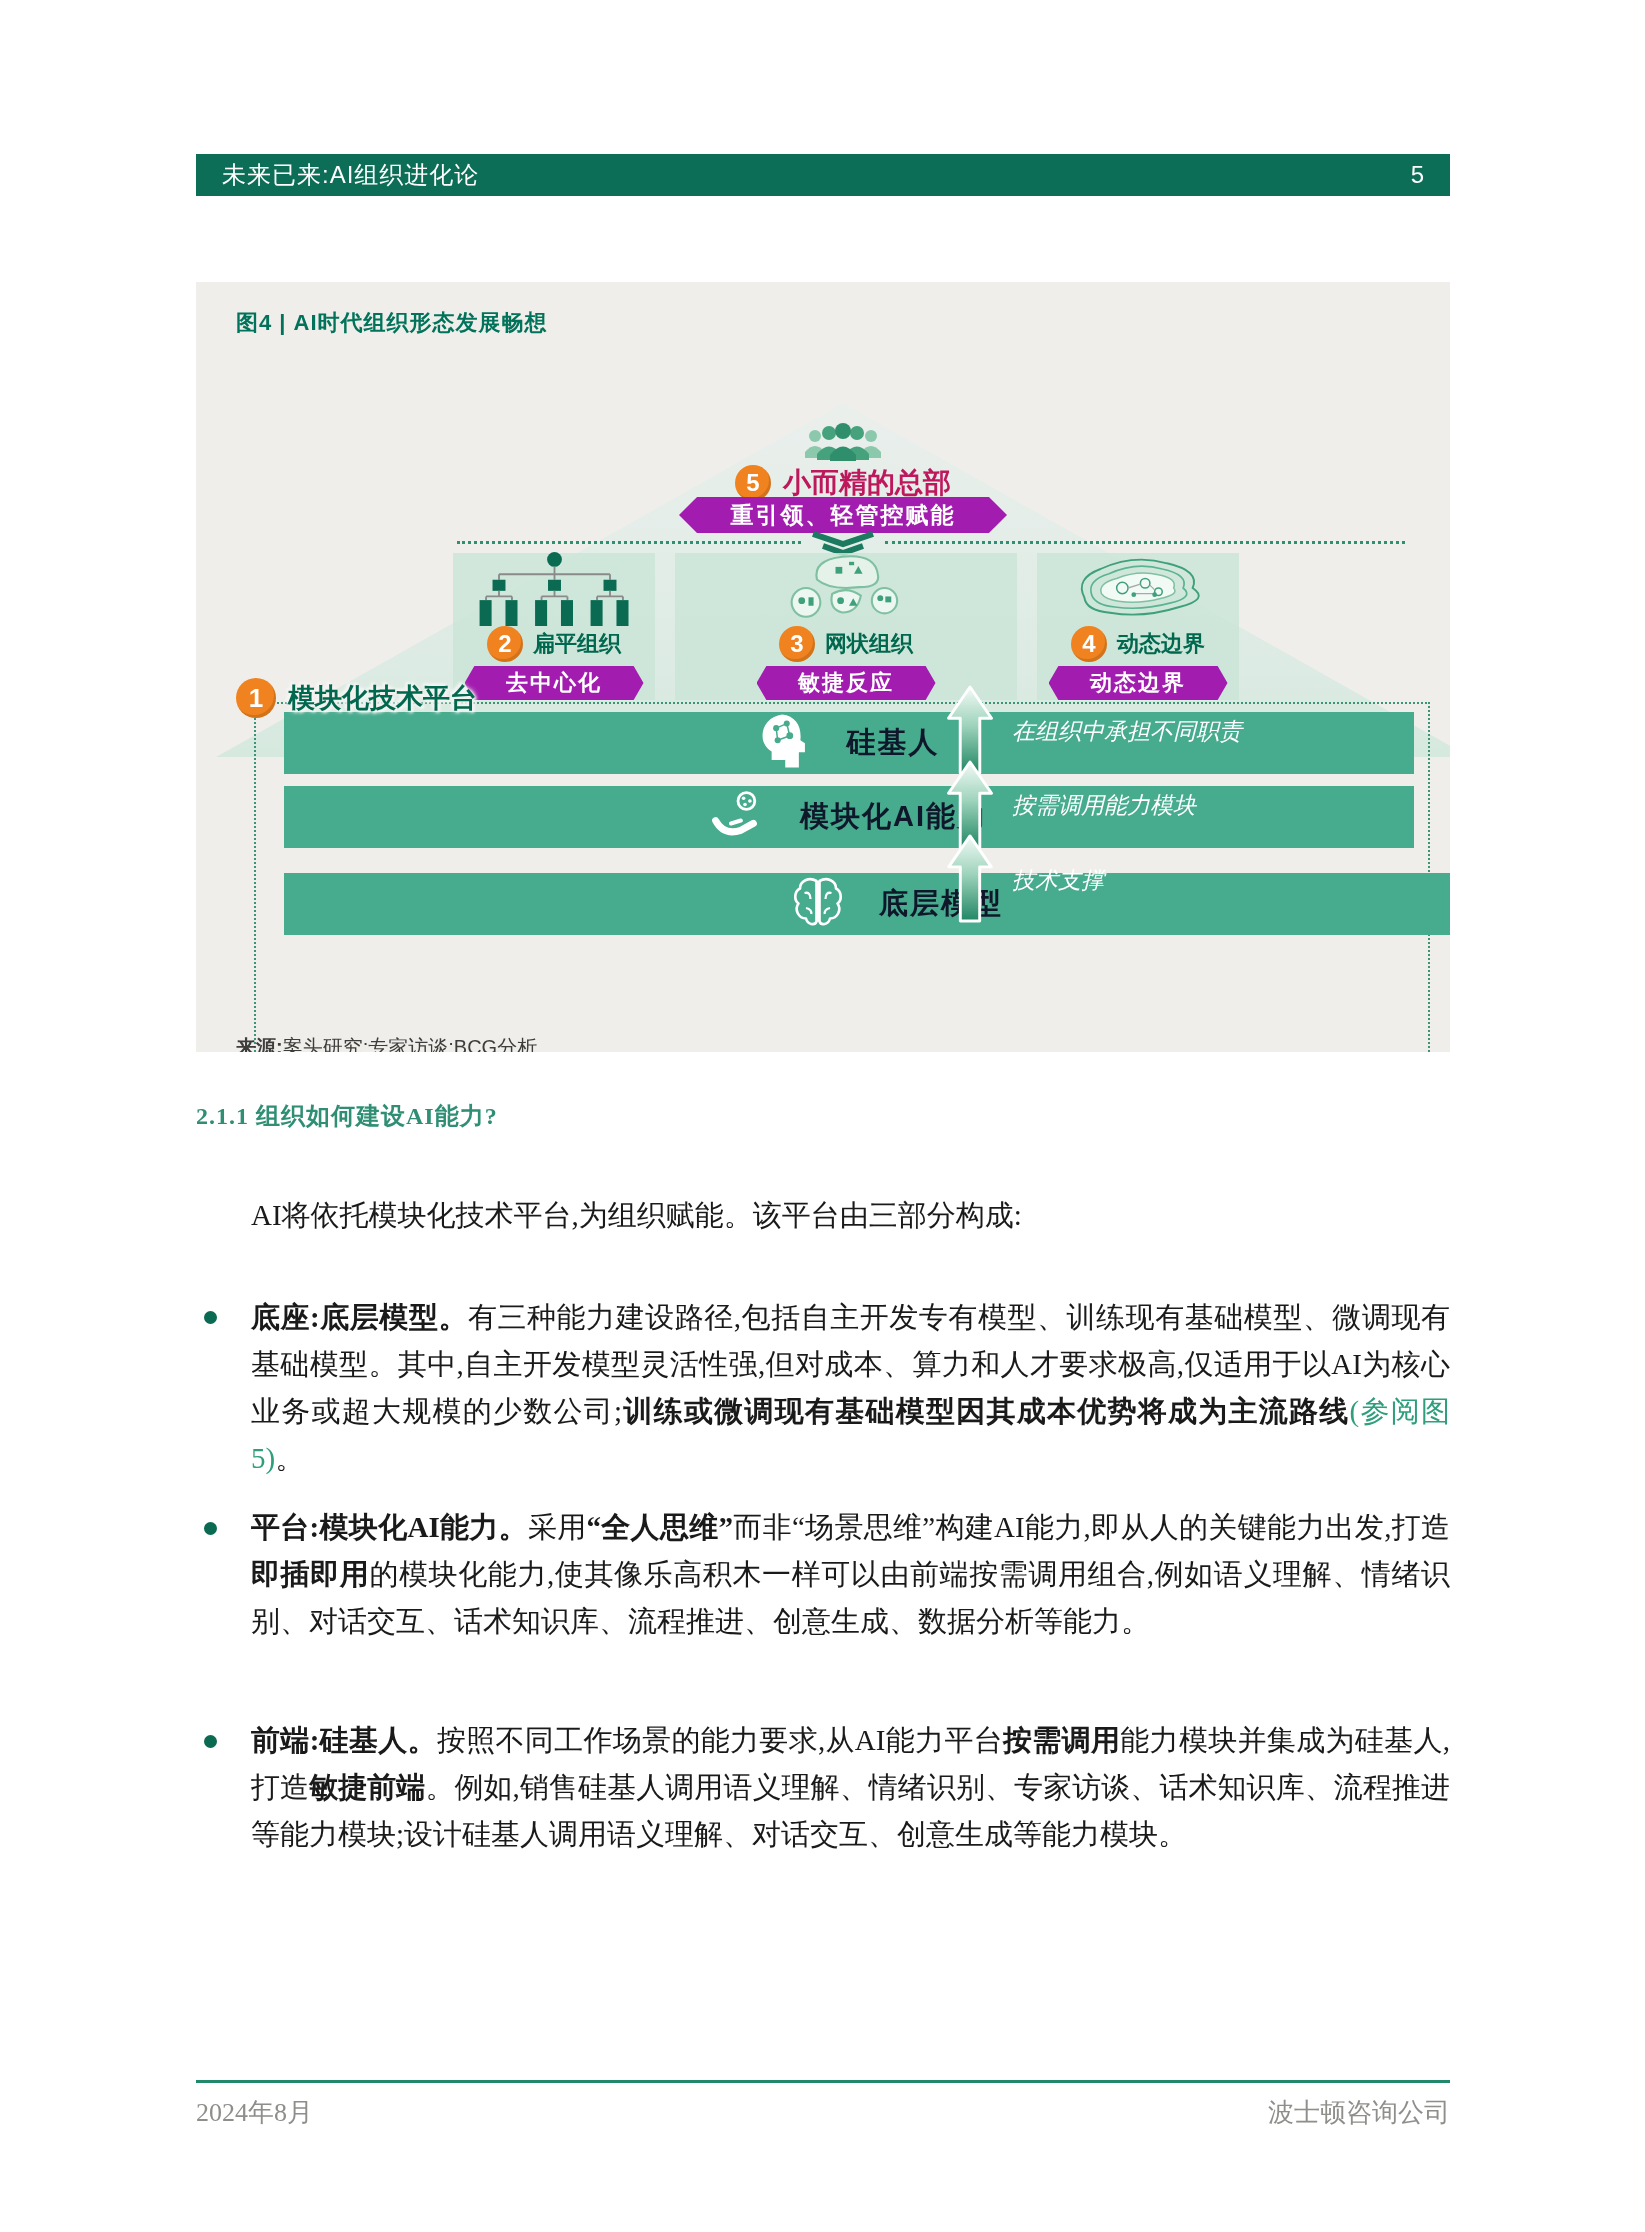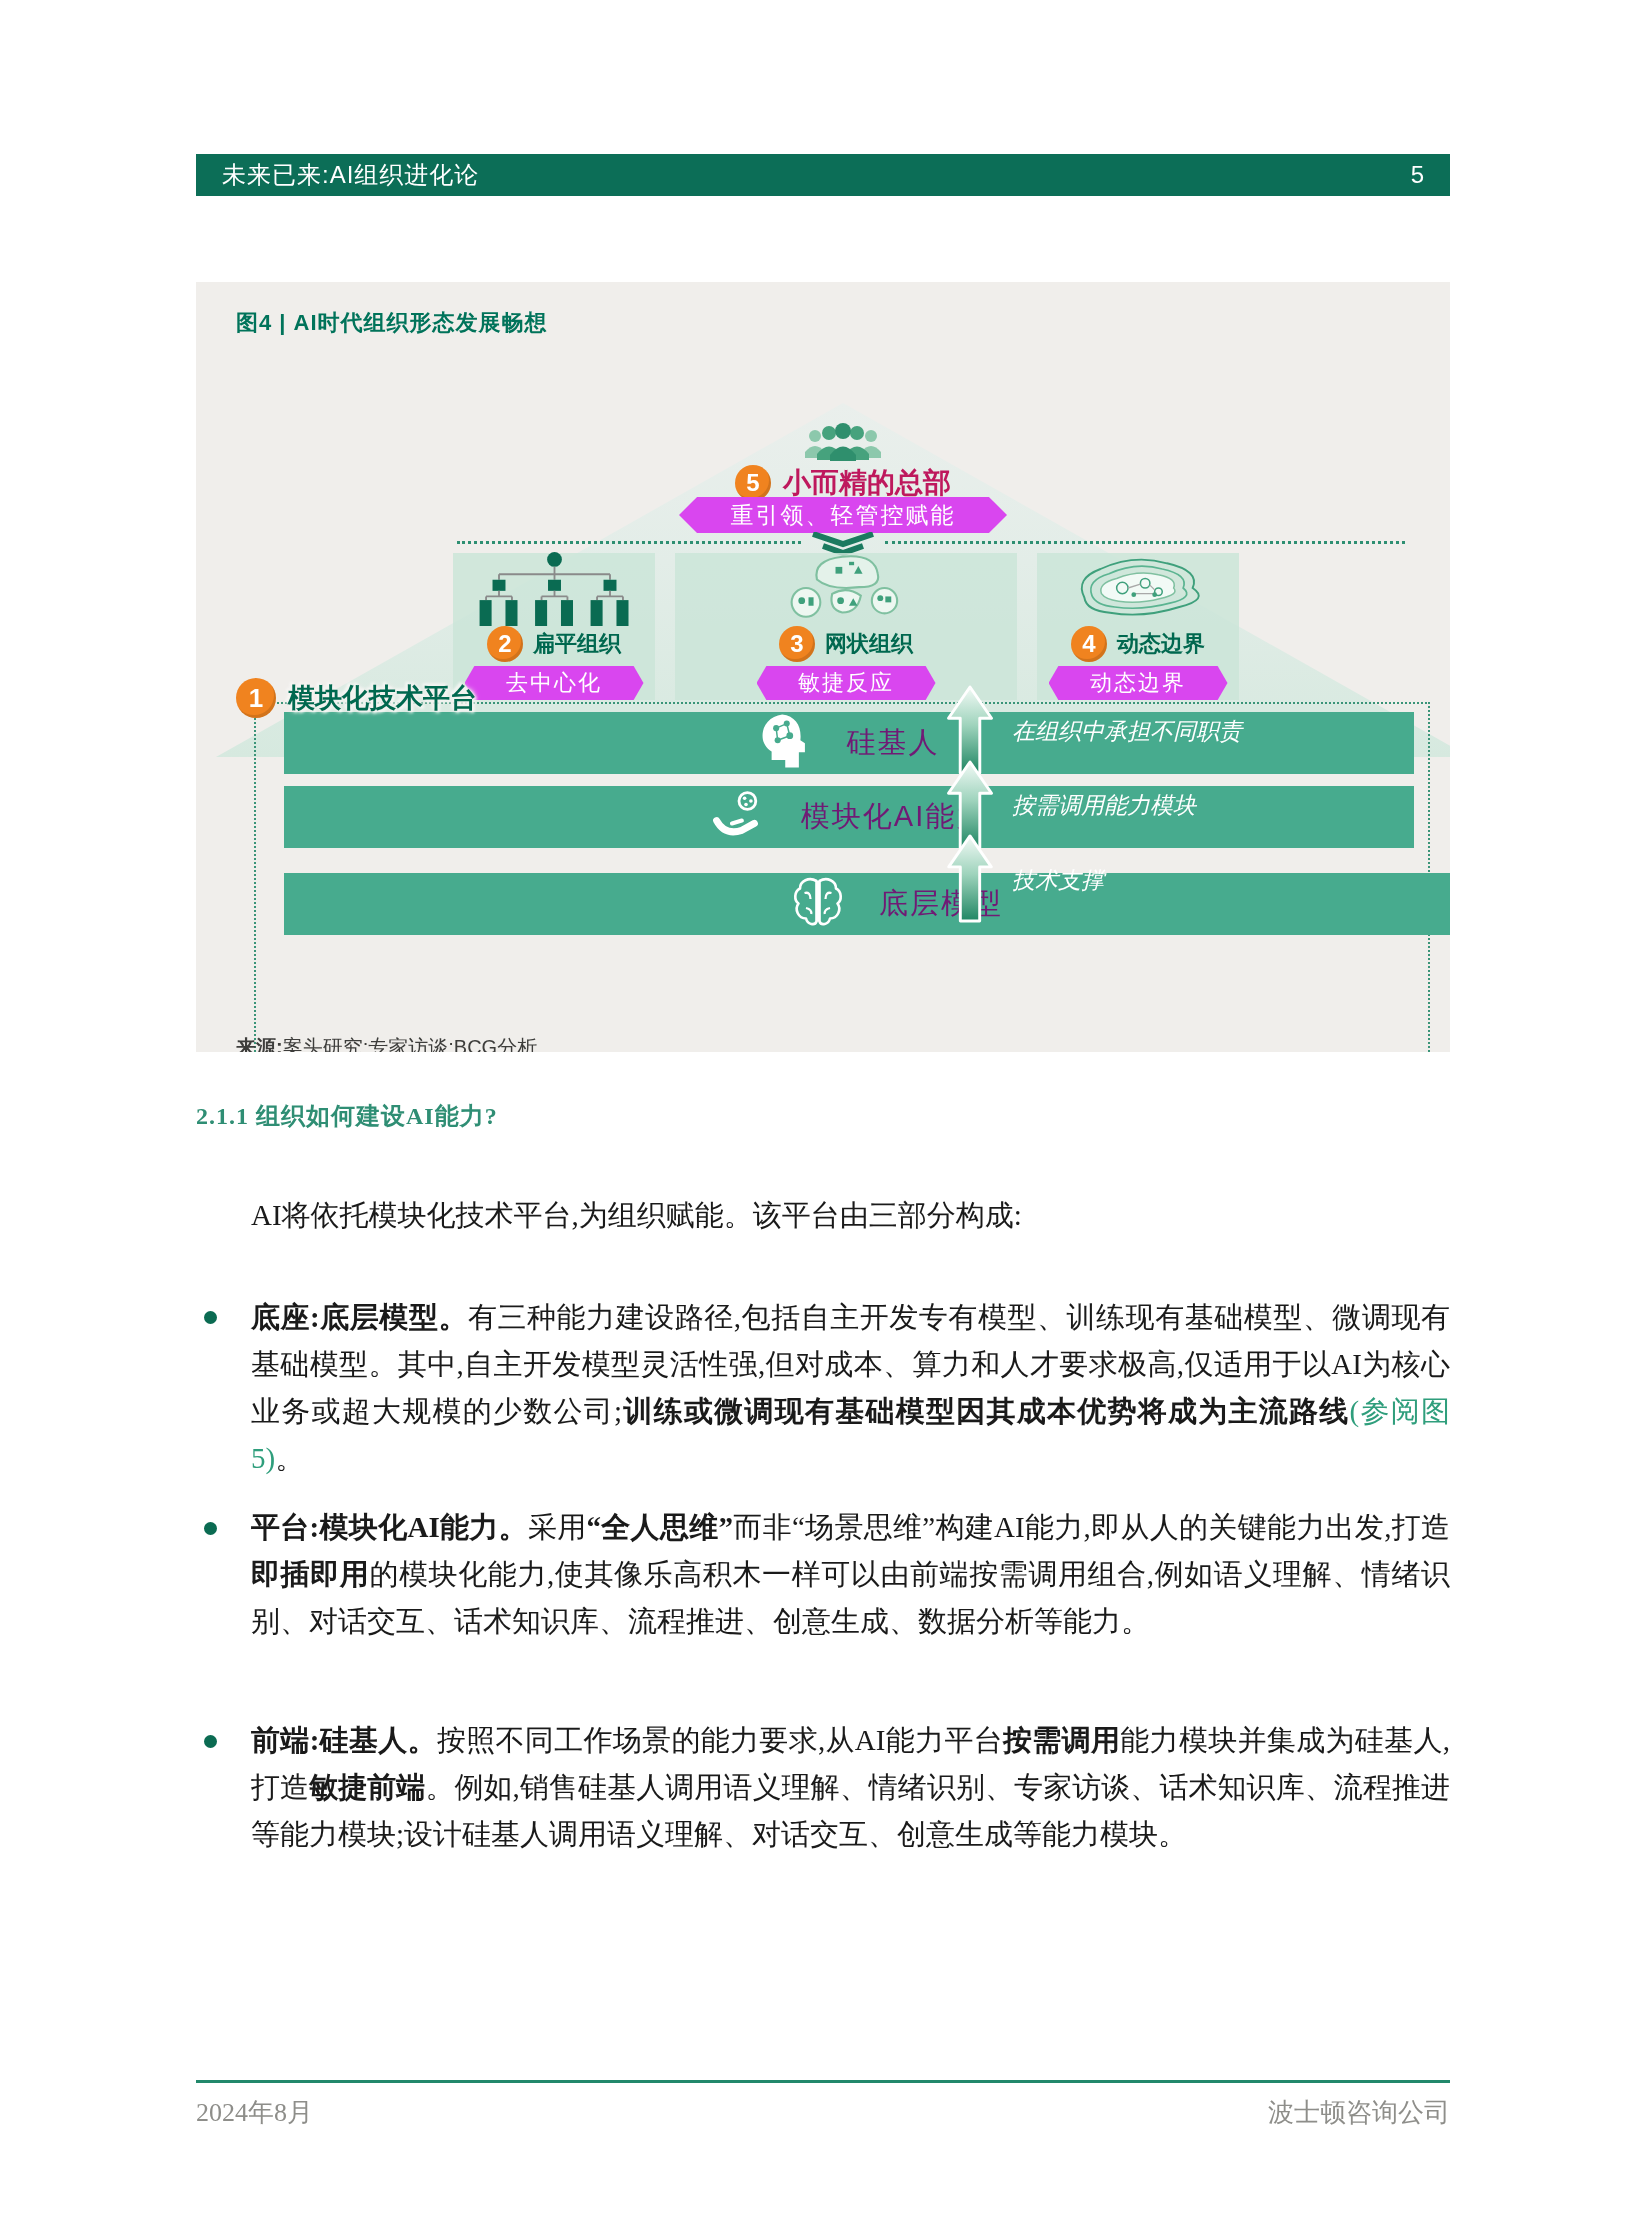--- a/index.html
+++ b/index.html
@@ -21,21 +21,21 @@
   .triangle{left:20px;top:121px;width:1254px;height:354px;
     background:linear-gradient(180deg,#EAEFEC 0%,#E3EDE8 45%,#D6E9DF 100%);
     clip-path:polygon(50% 0,100% 100%,0 100%);}
 
   .apex-row{top:182px;left:0;width:1294px;display:flex;justify-content:center;align-items:center;gap:12px;}
   .num-circle{width:36px;height:36px;border-radius:50%;background:#F0831F;color:#fff;
     font-weight:bold;font-size:24px;display:flex;align-items:center;justify-content:center;
     box-shadow:inset -2px -3px 0 rgba(0,0,0,.12);flex:0 0 auto;}
   .apex-label{font-size:28px;font-weight:bold;color:#be185d;}
 
-  .banner{background:#d946ef;color:#fff;font-weight:normal;text-align:center;
+  .banner{background:#a21caf;color:#fff;font-weight:bold;text-align:center;
     display:flex;align-items:center;justify-content:center;
     clip-path:polygon(0 50%,5.5% 0,94.5% 0,100% 50%,94.5% 100%,5.5% 100%);}
   .apex-banner{left:483px;top:215px;width:328px;height:36px;font-size:23px;letter-spacing:2px;}
 
   .dotted-line{border-top:3px dotted #2E8F72;height:0;}
   .chevron-down{left:613px;top:250px;}
 
   
   .panel{top:271px;height:147px;background:rgba(203,229,216,0.85);
     display:flex;flex-direction:column;align-items:center;justify-content:flex-end;}
@@ -49,21 +49,21 @@
 
   
   .platform-row{left:40px;top:396px;display:flex;align-items:center;gap:12px;z-index:6;}
   .platform-circle{width:40px;height:40px;font-size:26px;}
   .platform-label{font-size:27px;font-weight:bold;color:#00684F;
     text-shadow:0 0 4px #F0EEEB,0 0 6px #F0EEEB,2px 2px 3px #ffffff,-2px -2px 3px #ffffff;}
   .dotted-box{left:58px;top:420px;width:1176px;height:518px;border:2px dotted #3A9478;box-sizing:border-box;}
   .layer-bar{left:88px;width:1130px;height:62px;background:#47AB8E;
     display:flex;align-items:center;justify-content:center;gap:34px;}
   .bar-1{top:430px;} .bar-2{top:504px;} .bar-3{top:591px;padding-left:48px;}
-  .layer-label{color:#701a75;font-size:29px;font-weight:normal;letter-spacing:2px;}
+  .layer-label{color:#0f172a;font-size:29px;font-weight:bold;letter-spacing:2px;}
   .layer-anno{left:816px;width:418px;color:#fff;font-size:23px;font-style:italic;z-index:5;}
   .anno-1{top:434px;} .anno-2{top:508px;} .anno-3{top:583px;}
   .arrow{left:750px;width:48px;z-index:4;}
   .arrow-1{top:403px;height:90px;} .arrow-2{top:478px;height:90px;} .arrow-3{top:552px;height:89px;}
 
   .fig-source{left:40px;top:718px;font-size:20px;color:#3D3D3B;margin-top:34px;}
   .fig-source b{font-weight:bold;}
 
   
   .serif{font-family:"Liberation Serif","DejaVu Serif",serif;}

